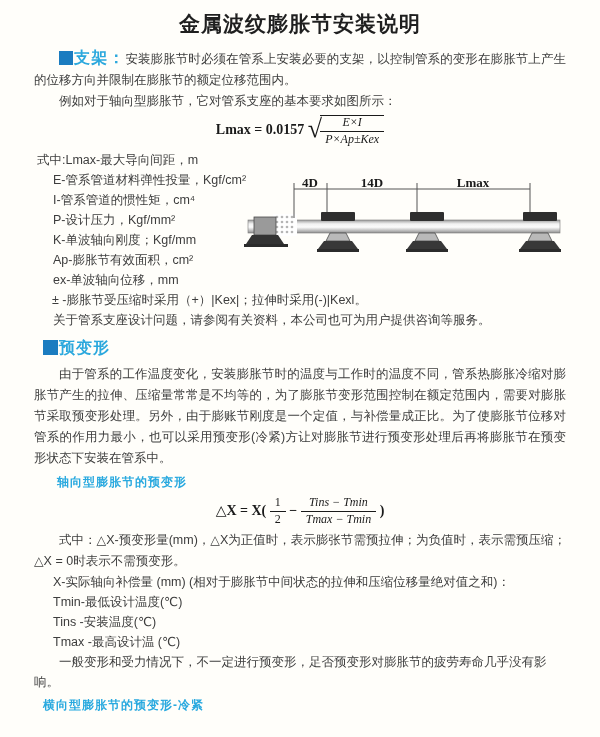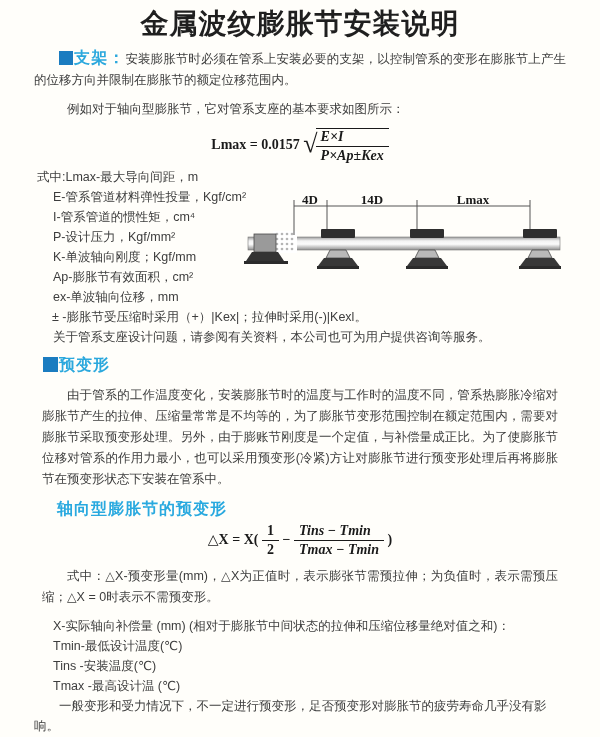--- a/index.html
+++ b/index.html
@@ -5,45 +5,45 @@
   html,body{margin:0;padding:0;}
   body{
     width:600px;height:737px;overflow:hidden;
     background:#fffefa;
     font-family:"Liberation Sans","DejaVu Sans",sans-serif;
     color:#3d3d3d;
     -webkit-font-smoothing:antialiased;
   }
   .page{padding:10px 34px 0 34px;}
   .doc-title{
-    text-align:center;font-size:28px;font-weight:bold;color:#1f1f1f;
+    text-align:center;font-size:21px;font-weight:bold;color:#1f1f1f;
     line-height:28px;margin:0 0 9px 0;letter-spacing:1px;
   }
-  .para{font-size:12.5px;line-height:21px;text-align:justify;margin:8px;}
+  .para{font-size:12.5px;line-height:21px;text-align:justify;margin:0;}
   .ti2{text-indent:2em;}
   .sec-inline{margin:0;font-size:12.5px;line-height:21px;text-align:justify;}
   .bullet{
     display:inline-block;width:15px;height:15px;background:#1b7cc0;
     vertical-align:-2px;margin-right:1px;
   }
   .bullet.small{width:14px;height:14px;}
   .sec-title{color:#2ba8dd;font-size:16px;font-weight:bold;letter-spacing:1px;}
   .sec-head{margin:6px 0 4px 9px;line-height:24px;}
   .sub-head{
-    color:#29a9df;font-size:16px;font-weight:bold;letter-spacing:1px;
+    color:#29a9df;font-size:12px;font-weight:bold;letter-spacing:1px;
     margin:2px 0 2px 23px;line-height:22px;
   }
   .formula{
     text-align:center;font-family:"Liberation Serif","DejaVu Serif",serif;
     color:#1a1a1a;font-size:14px;margin:3px 0;line-height:30px;
   }
   .f-bold{font-weight:bold;}
   .frac{
-    display:inline-block;vertical-align:middle;text-align:left;
-    font-size:14px;line-height:1.15;font-weight:bold;
+    display:inline-block;vertical-align:middle;text-align:center;
+    font-size:12px;line-height:1.15;font-weight:normal;
   }
   .frac .num{display:block;padding:0 5px 1px 5px;}
   .frac .den{display:block;border-top:1px solid #1a1a1a;padding:1px 5px 0 5px;}
   .frac.ital{font-style:italic;}
   .sqrt-frac{border-top:1.5px solid #1a1a1a;}
   .radical{
     font-size:26px;font-weight:400;vertical-align:middle;
     position:relative;top:-2px;margin-right:-2px;
   }
   .vars-wrap{position:relative;}

